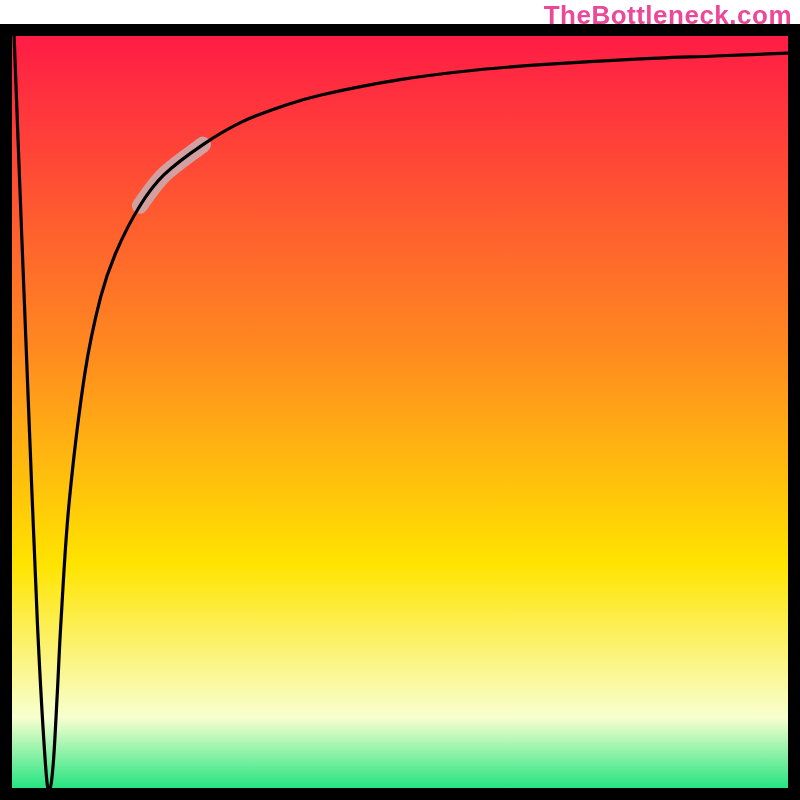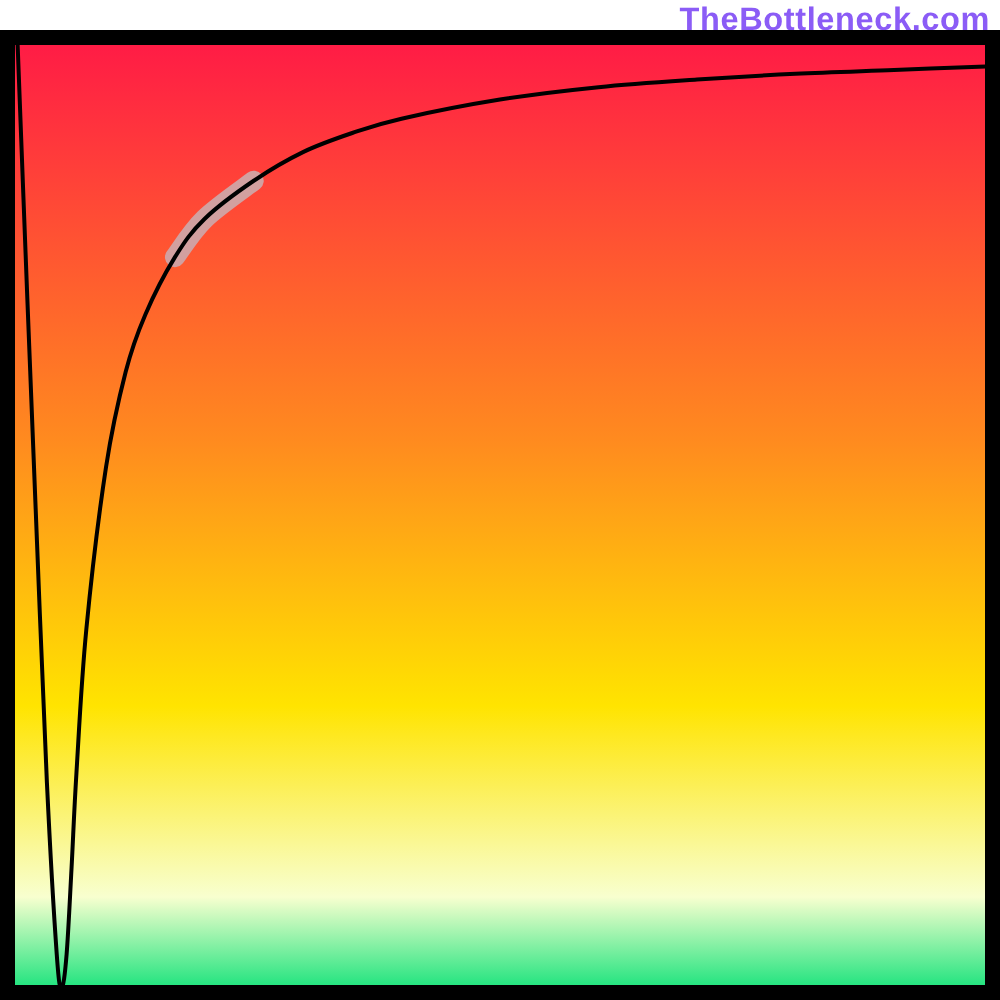--- a/index.html
+++ b/index.html
@@ -15,21 +15,21 @@
     position: relative;
     width: 800px;
     height: 800px;
   }
   .watermark {
     position: absolute;
     top: 0;
     right: 8px;
     font-size: 26px;
     font-weight: 600;
-    color: #8b5cf6;
+    color: #ec4899;
     letter-spacing: 0.5px;
   }
   .plot {
     position: absolute;
     left: 0;
     top: 0;
     width: 800px;
     height: 800px;
   }
 </style>

